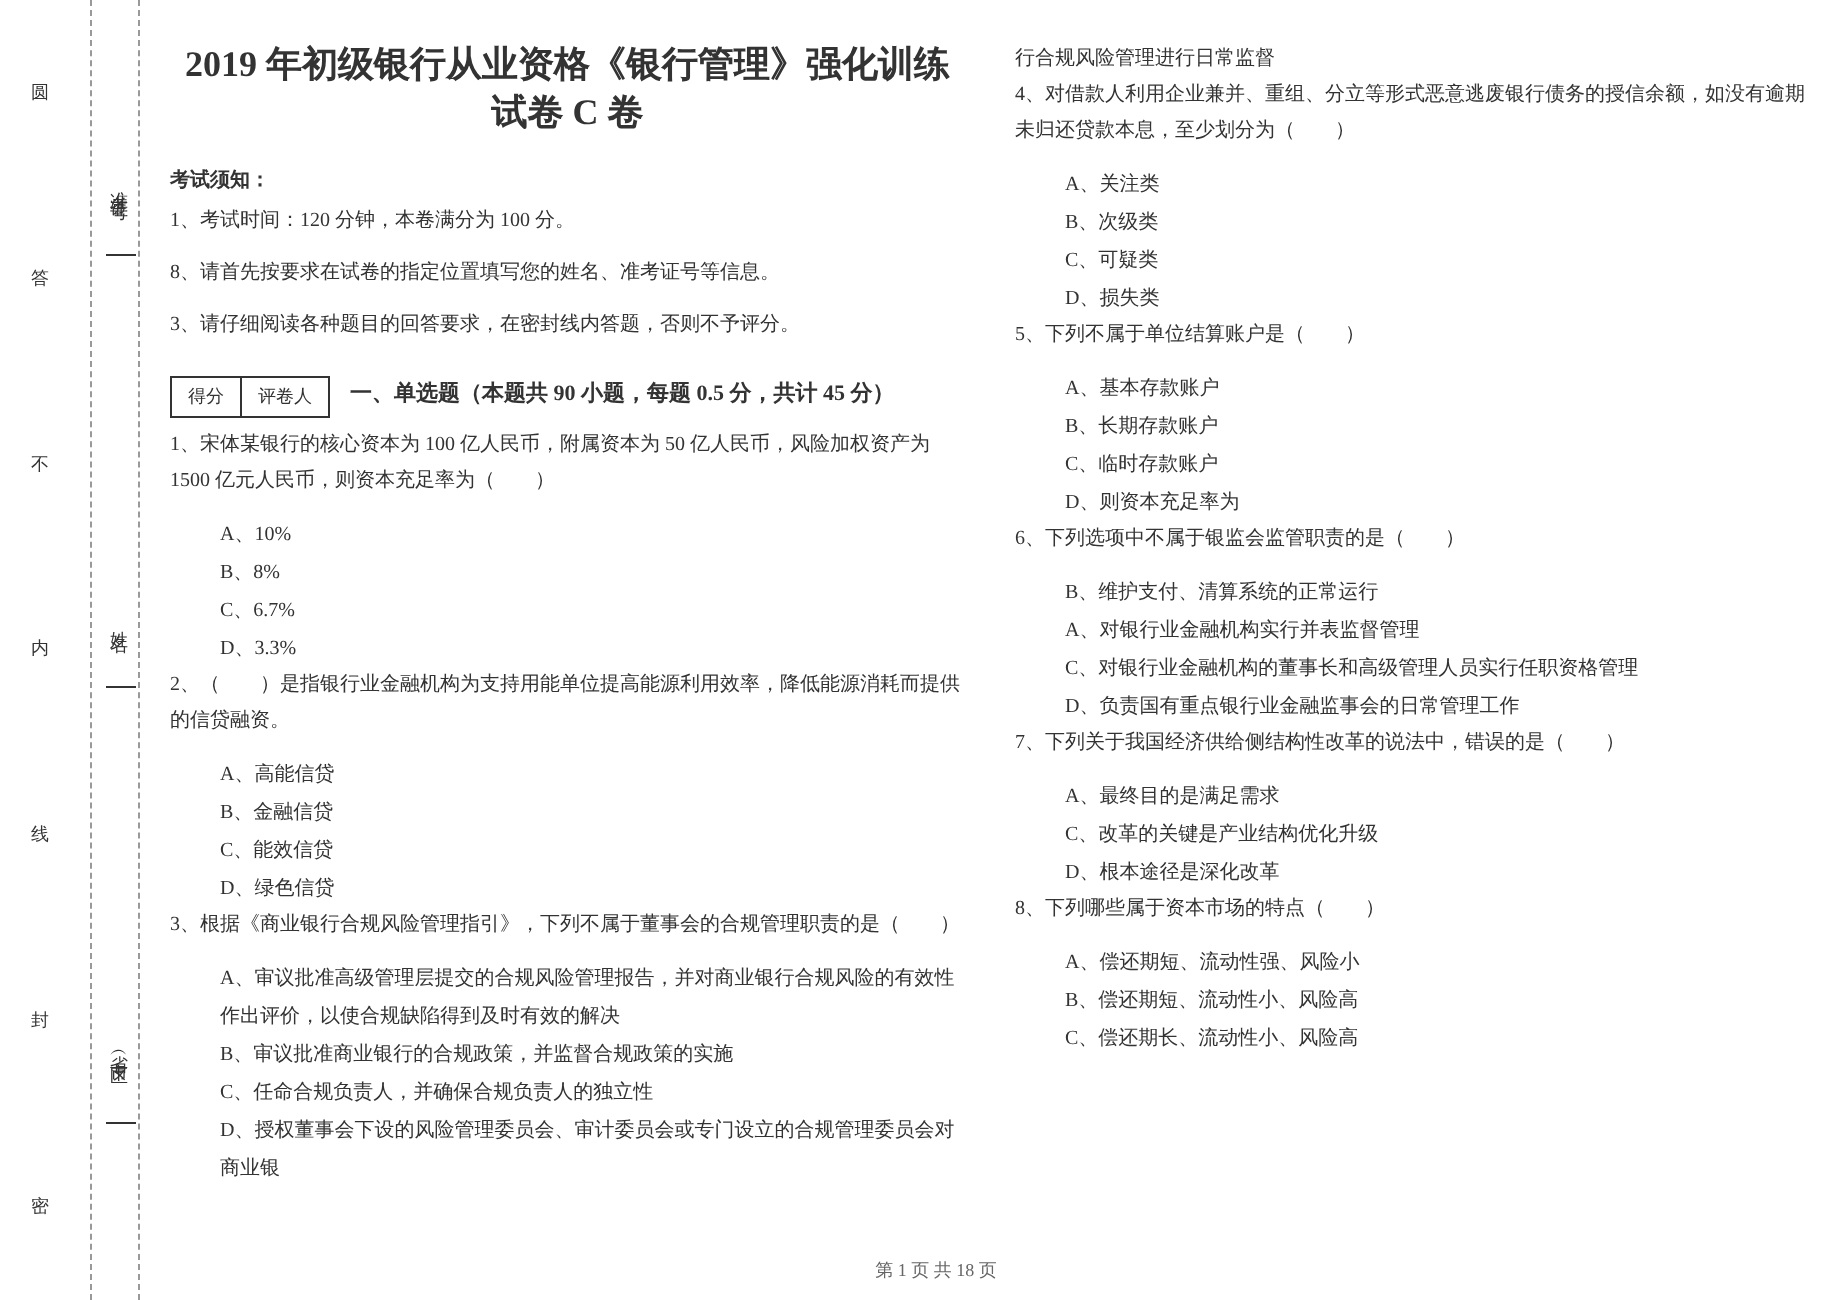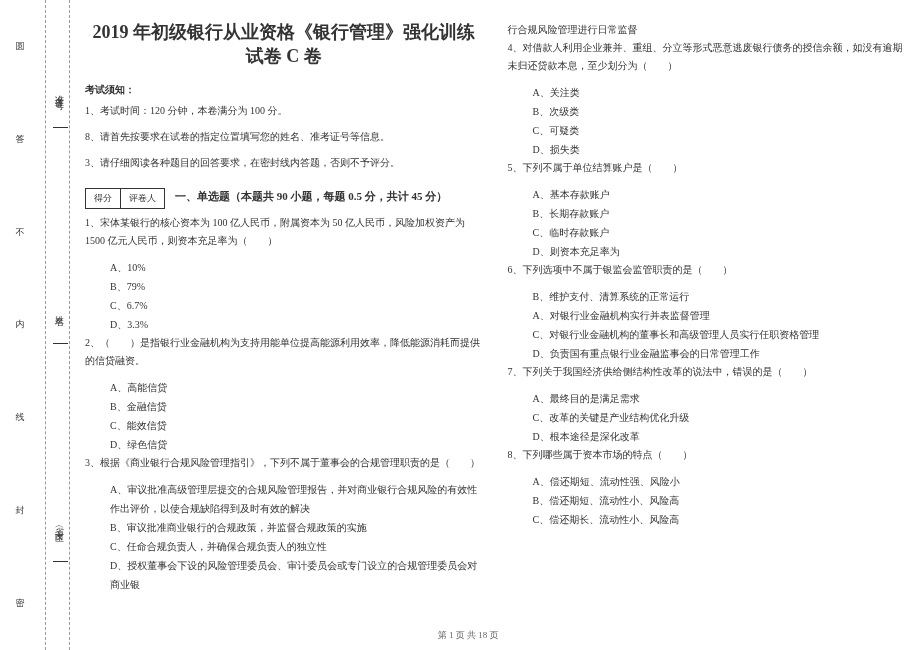--- a/index.html
+++ b/index.html
@@ -167,21 +167,21 @@
       <div style="display:flex;align-items:flex-end;gap:0;">
         <div class="score-box">
           <div class="score-cell">得分</div>
           <div class="score-cell">评卷人</div>
         </div>
         <div class="section-title" style="margin-left:10px;">一、单选题（本题共 90 小题，每题 0.5 分，共计 45 分）</div>
       </div>
 
       <div class="question">1、宋体某银行的核心资本为 100 亿人民币，附属资本为 50 亿人民币，风险加权资产为 1500 亿元人民币，则资本充足率为（　　）</div>
       <div class="option">A、10%</div>
-      <div class="option">B、79%</div>
+      <div class="option">B、8%</div>
       <div class="option">C、6.7%</div>
       <div class="option">D、3.3%</div>
 
       <div class="question">2、（　　）是指银行业金融机构为支持用能单位提高能源利用效率，降低能源消耗而提供的信贷融资。</div>
       <div class="option">A、高能信贷</div>
       <div class="option">B、金融信贷</div>
       <div class="option">C、能效信贷</div>
       <div class="option">D、绿色信贷</div>
 
       <div class="question">3、根据《商业银行合规风险管理指引》，下列不属于董事会的合规管理职责的是（　　）</div>

